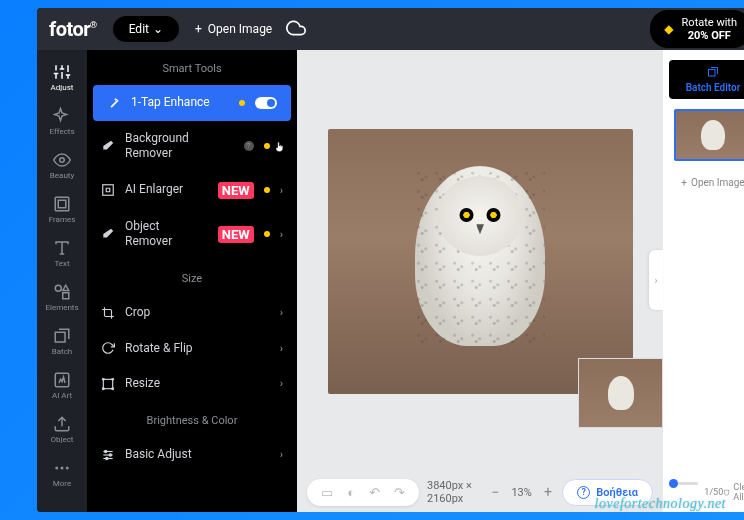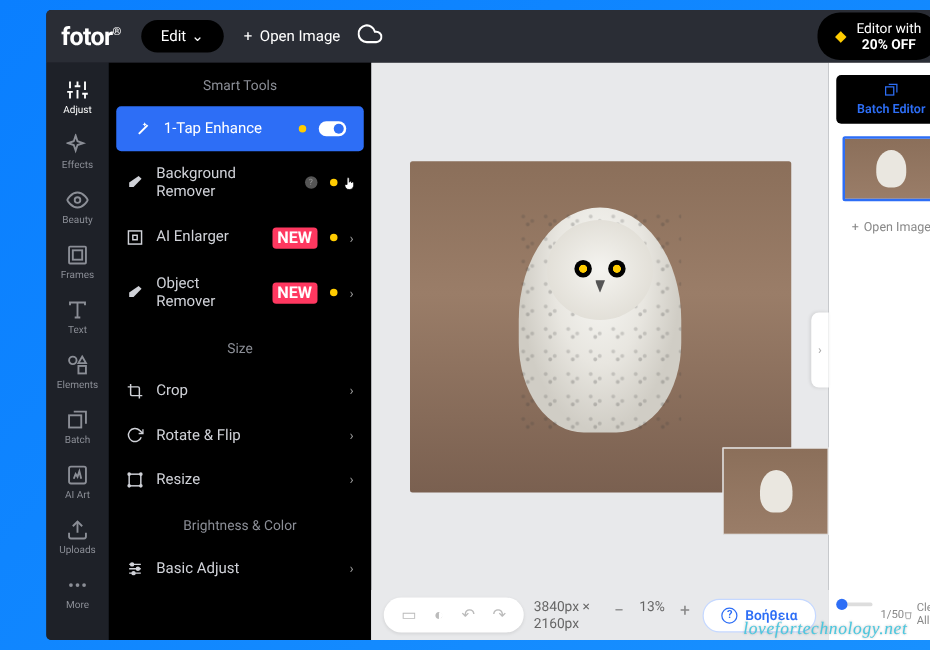--- a/index.html
+++ b/index.html
@@ -40,21 +40,21 @@
 .owl-eye { position: absolute; width: 14px; height: 14px; background: radial-gradient(circle, #ffcc00 30%, #000 35%); border-radius: 50%; top: 32px; }
 .owl-eye.left { left: 22px; }
 .owl-eye.right { right: 22px; }
 .owl-beak { position: absolute; left: 50%; top: 48px; transform: translateX(-50%); width: 8px; height: 10px; background: #555; clip-path: polygon(50% 100%, 0 0, 100% 0); }
 .spots { position: absolute; inset: 0; background-image: radial-gradient(circle at 20% 40%, rgba(60,60,60,0.2) 1px, transparent 2px), radial-gradient(circle at 60% 60%, rgba(60,60,60,0.2) 1px, transparent 2px), radial-gradient(circle at 40% 75%, rgba(60,60,60,0.25) 1px, transparent 2px); background-size: 18px 18px; }
 .thumbnail-strip { position: absolute; bottom: 44px; right: 0; width: 85px; height: 70px; background: #fff; border: 1px solid #ddd; }
 .thumbnail-strip .thumb-img { width: 100%; height: 100%; background: linear-gradient(180deg, #8b6f5a 0%, #9a7d68 100%); position: relative; }
 .bottom-toolbar { height: 40px; background: #e8e9eb; display: flex; align-items: center; justify-content: center; gap: 8px; padding: 0 10px; }
 .history-pill { background: #fff; border-radius: 18px; padding: 6px 14px; display: flex; align-items: center; gap: 14px; color: #bbb; box-shadow: 0 1px 3px rgba(0,0,0,0.1); }
 .history-pill span { cursor: pointer; font-size: 13px; }
-.zoom-controls { display: flex; align-items: flex-start; gap: 10px; font-size: 11px; color: #666; }
+.zoom-controls { display: flex; align-items: center; gap: 10px; font-size: 11px; color: #666; }
 .zoom-btn { width: 20px; height: 20px; background: none; border: none; color: #888; cursor: pointer; font-size: 14px; }
 .help-btn { background: #fff; border: 1px solid #c5d8ff; color: #2d6ef6; border-radius: 16px; padding: 6px 14px; font-size: 11px; display: flex; align-items: center; gap: 6px; cursor: pointer; font-weight: 600; }
 .right-panel { width: 100px; background: #fff; display: flex; flex-direction: column; align-items: center; padding: 10px 6px; gap: 10px; }
 .batch-editor-btn { background: #000000; color: #2d6ef6; border: none; border-radius: 4px; padding: 6px 6px; font-size: 10px; font-weight: 600; display: flex; align-items: center; gap: 4px; cursor: pointer; width: 100%; justify-content: center; flex-direction: column; }
 .right-thumb { width: 78px; height: 52px; background: linear-gradient(180deg, #8b6f5a, #9a7d68); border: 2px solid #2d6ef6; border-radius: 2px; position: relative; }
 .right-thumb .mini-owl { position: absolute; left: 50%; top: 50%; transform: translate(-50%,-50%); width: 24px; height: 30px; background: #eae7e0; border-radius: 50% 50% 40% 40%; }
 .open-image-right { background: none; border: none; color: #888; font-size: 10px; display: flex; align-items: center; gap: 4px; cursor: pointer; padding: 6px; }
 .right-bottom { margin-top: auto; width: 100%; display: flex; flex-direction: row; gap: 6px; font-size: 9px; color: #888; }
 .right-bottom .slider { width: 100%; height: 3px; background: #ddd; border-radius: 2px; position: relative; }
 .right-bottom .slider::before { content:''; position:absolute; left:0; top:-3px; width:9px; height:9px; background:#2d6ef6; border-radius:50%; }
@@ -78,21 +78,21 @@
       <span>Open Image</span>
     </button>
     <button class="cloud-btn">
       <svg width="20" height="20" viewBox="0 0 24 24" fill="none" stroke="#fff" stroke-width="2">
           <path d="M18 10h-1.26A8 8 0 1 0 9 20h9a5 5 0 0 0 0-10z"></path>
         </svg>
     </button>
     <div class="spacer"></div>
     <button class="upgrade-btn">
       <span class="diamond">◆</span>
-      <span><span>Editor with</span><br><b>20% OFF</b></span>
+      <span><span>Rotate with</span><br><b>20% OFF</b></span>
     </button>
   </div>
 
   <div class="main">
     <div class="sidebar">
       <div class="sidebar-item active">
         <svg viewBox="0 0 24 24" fill="none" stroke="currentColor" stroke-width="2">
             <line x1="4" y1="21" x2="4" y2="14"></line>
             <line x1="4" y1="10" x2="4" y2="3"></line>
             <line x1="12" y1="21" x2="12" y2="12"></line>
@@ -154,21 +154,21 @@
             <path d="M8 16l2-5 2 3 2-6 2 8"></path>
           </svg>
         <span>AI Art</span>
       </div>
       <div class="sidebar-item">
         <svg viewBox="0 0 24 24" fill="none" stroke="currentColor" stroke-width="2">
             <path d="M21 15v4a2 2 0 0 1-2 2H5a2 2 0 0 1-2-2v-4"></path>
             <polyline points="17 8 12 3 7 8"></polyline>
             <line x1="12" y1="3" x2="12" y2="15"></line>
           </svg>
-        <span>Uploads</span>
+        <span>Object</span>
       </div>
       <div class="sidebar-item">
         <svg viewBox="0 0 24 24" fill="currentColor">
             <circle cx="5" cy="12" r="2"></circle>
             <circle cx="12" cy="12" r="2"></circle>
             <circle cx="19" cy="12" r="2"></circle>
           </svg>
         <span>More</span>
       </div>
     </div>

